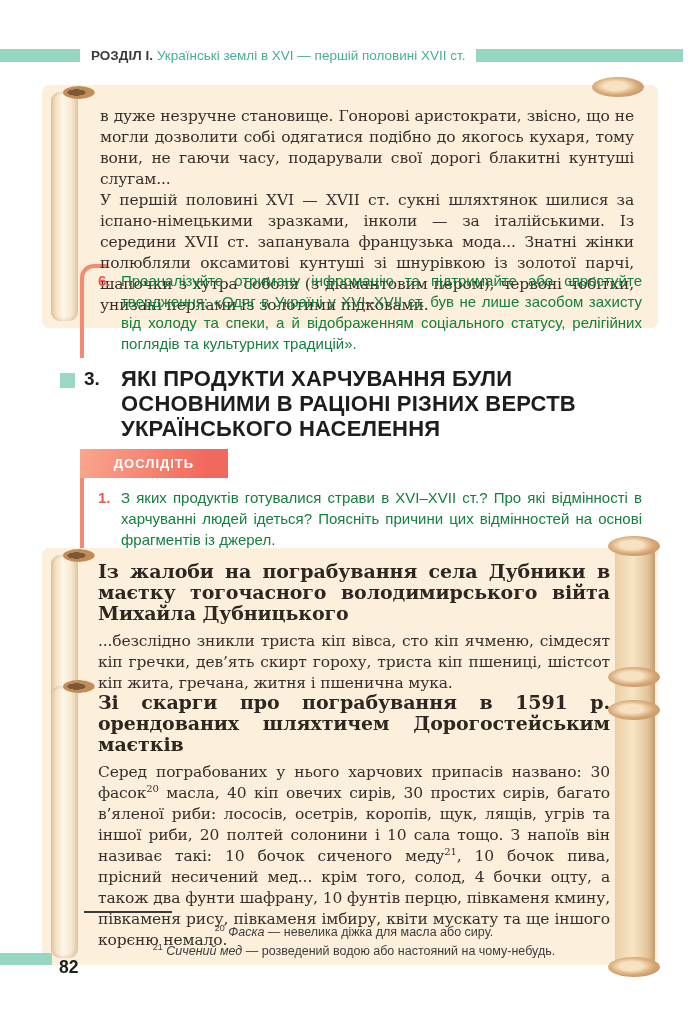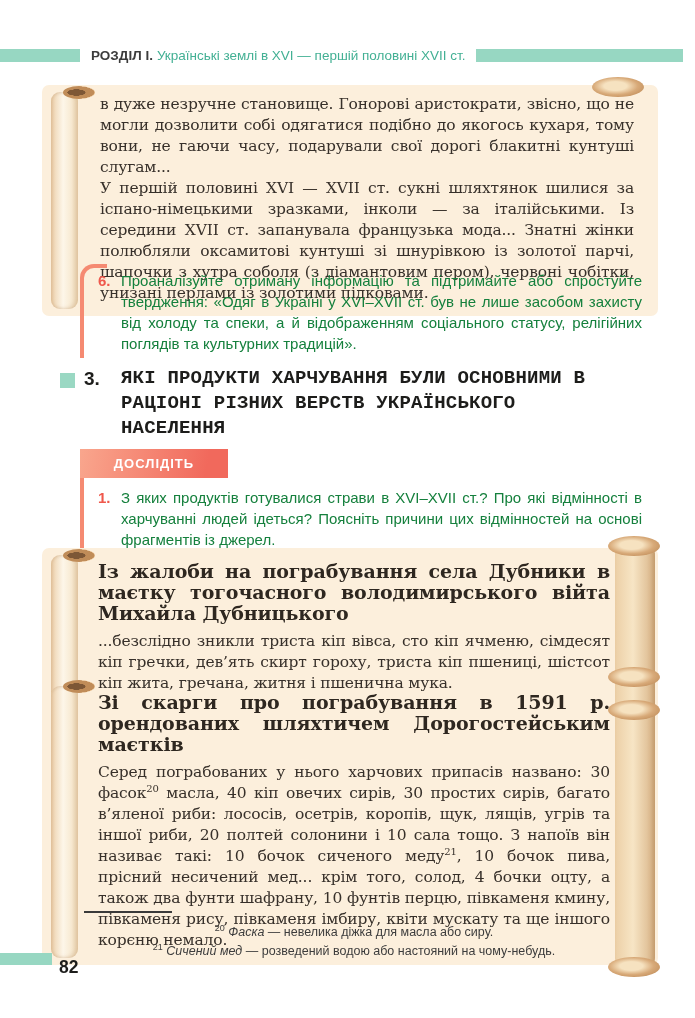--- a/index.html
+++ b/index.html
@@ -29,41 +29,41 @@
   .curl-tl { position:absolute; z-index:2; top:1px; left:21px; width:32px; height:13px; border-radius:50%;
              background:radial-gradient(ellipse at 42% 50%, #7d5736 0 34%, #c08c58 35% 68%, #e2b888 69%); }
   .roll-right { position:absolute; z-index:1; top:-5px; bottom:-5px; right:3px; width:40px; border-radius:12px;
                 background:linear-gradient(90deg,#eccfa6 0%,#f7e5c5 45%,#d8b386 100%);
                 box-shadow:inset -3px 0 4px rgba(150,100,50,.3); }
   .curl { position:absolute; z-index:2; width:52px; height:20px; border-radius:50%;
           background:radial-gradient(ellipse at 45% 45%, #f6e2c0 0 28%, #d8aa79 55%, #b27c48 100%); }
   .curl-tr { top:-12px; right:-2px; }
   .curl-br { bottom:-12px; right:-2px; }
 
-  .scroll-1 { top:85px; } .scroll-1 .inner { padding:9px 24px 12px 58px; }
+  .scroll-1 { top:85px; } .scroll-1 .inner { padding:21px 24px 12px 58px; }
   .scroll-2 { top:548px; } .scroll-2 .inner { padding:13px 48px 14px 56px; }
   .scroll-3 { top:679px; } .scroll-3 .inner { padding:13px 48px 14px 56px; }
 
   
   .question { position:absolute; left:98px; width:544px; display:flex; z-index:4; }
   .q-num { color:#ef584c; font-weight:bold; font-size:15px; width:23px; flex:none; line-height:21px; }
   .q-text { font-size:15px; line-height:21px; color:#15803d; text-align:justify; }
   .q6 { top:270px; }
   .q1 { top:487px; }
 
   .bracket6 { position:absolute; left:80px; top:264px; width:27px; height:94px;
               border-left:4px solid #f58a72; border-top:4px solid #f58a72; border-top-left-radius:14px; }
   .bracket1 { position:absolute; left:80px; top:470px; width:4px; height:88px;
               background:#f58a72; border-radius:2px; }
 
   
   .section-heading { position:absolute; top:366px; left:0; width:660px; }
   .teal-square { position:absolute; left:60px; top:7px; width:15px; height:15px; background:#9ad8c3; }
   .sec-num { position:absolute; left:84px; top:0; font-size:19px; line-height:25px; font-weight:bold; color:#1d1d1b; }
-  .sec-title { position:absolute; left:121px; top:0; width:480px; font-size:19px; line-height:25px; font-weight:bold; color:#1d1d1b; letter-spacing:0.2px;font-family:Liberation Mono, monospace; }
+  .sec-title { position:absolute; left:121px; top:0; width:480px; font-size:22px; line-height:25px; font-weight:bold; color:#1d1d1b; letter-spacing:0.2px; }
 
   
   .badge { position:absolute; left:80px; top:449px; width:148px; height:29px; border-radius:0;
            background:linear-gradient(100deg,#f9a68d 0%,#f1695c 85%);
            color:#fff; font-size:13px; font-weight:bold; letter-spacing:1px;
            display:flex; align-items:center; justify-content:center; z-index:5; }
 
   
   .fn-rule { position:absolute; left:84px; top:911px; width:88px; height:2px; background:#3a3a3a; }
   .footnote { position:absolute; left:84px; width:540px; font-size:12.5px; color:#3c3c3c; line-height:16px;text-align:center; }

